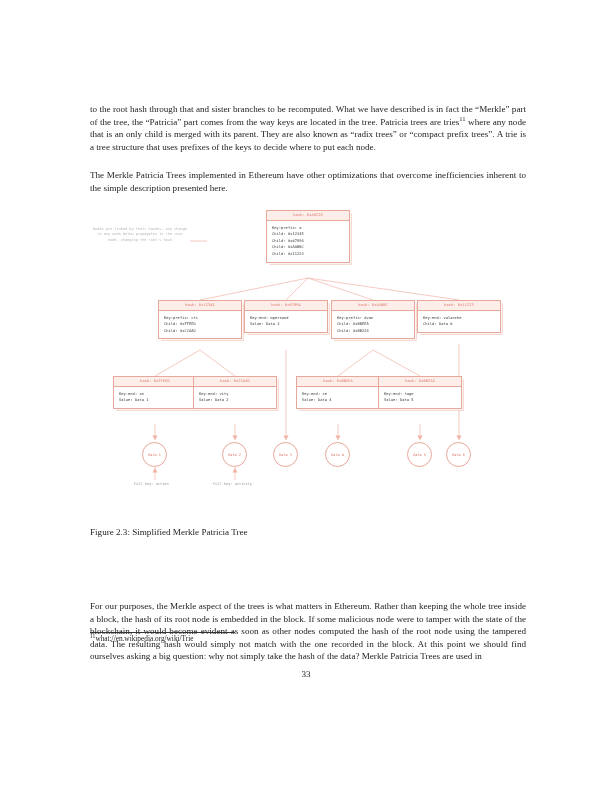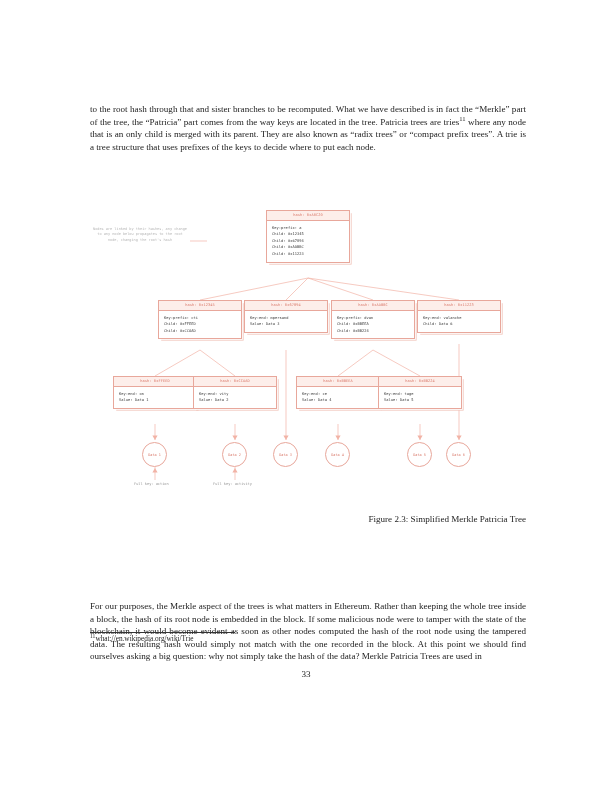--- a/index.html
+++ b/index.html
@@ -109,24 +109,24 @@
     position: absolute;
     left: 0;
     top: 0;
     width: 436px;
     height: 300px;
     overflow: visible;
   }
 
   .caption {
     position: absolute;
-    top: 514px;
+    top: 527px;
     left: 90px;
     width: 436px;
-    text-align: right;
+    text-align: left;
     font-size: 9.1px;
     color: #1c1c1c;
   }
   .footnote-rule {
     position: absolute;
     left: 90px;
     top: 632px;
     width: 145px;
     border-top: 0.6px solid #333;
   }
@@ -148,20 +148,21 @@
     color: #1c1c1c;
   }
 </style>
 </head>
 <body>
 
 <div class="page">
 
   <p class="body-text para-1"><span>to the root hash through that and sister branches to be recomputed. What we have described is in fact the “Merkle” part of the tree, the “Patricia” part comes from the way keys are located in the tree. Patricia trees are tries</span><sup class="fn">11</sup><span> where any node that is an only child is merged with its parent. They are also known as “radix trees” or “compact prefix trees”. A trie is a tree structure that uses prefixes of the keys to decide where to put each node.</span></p>
 
+  <p class="body-text para-2">The Merkle Patricia Trees implemented in Ethereum have other optimizations that overcome inefficiencies inherent to the simple description presented here.</p>
 
   <div id="figure">
 
     <svg class="links" viewBox="0 0 436 300" preserveAspectRatio="none">
       <g stroke="#f2b3a6" stroke-width="0.7" fill="none">
 
         <line x1="100" y1="45" x2="117" y2="45"></line>
 
         <line x1="218" y1="82" x2="110" y2="104"></line>
         <line x1="218" y1="82" x2="196" y2="104"></line>

